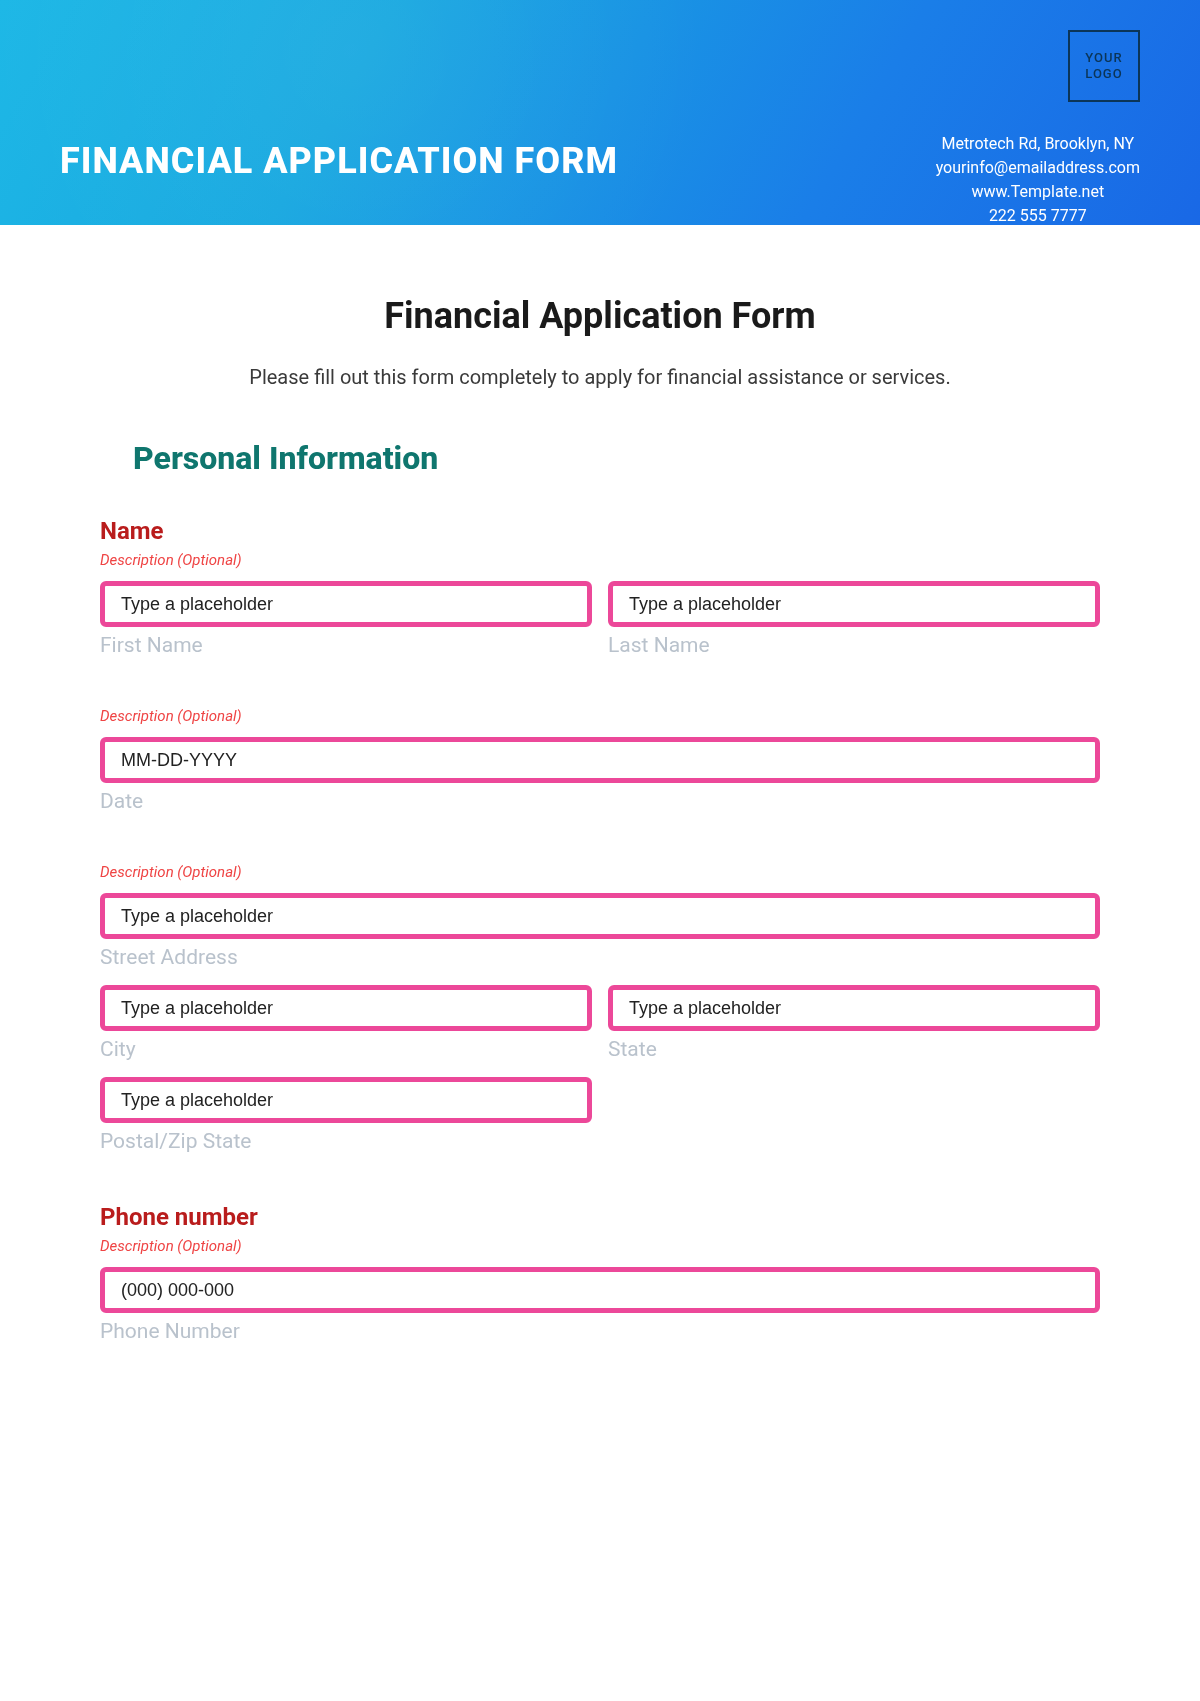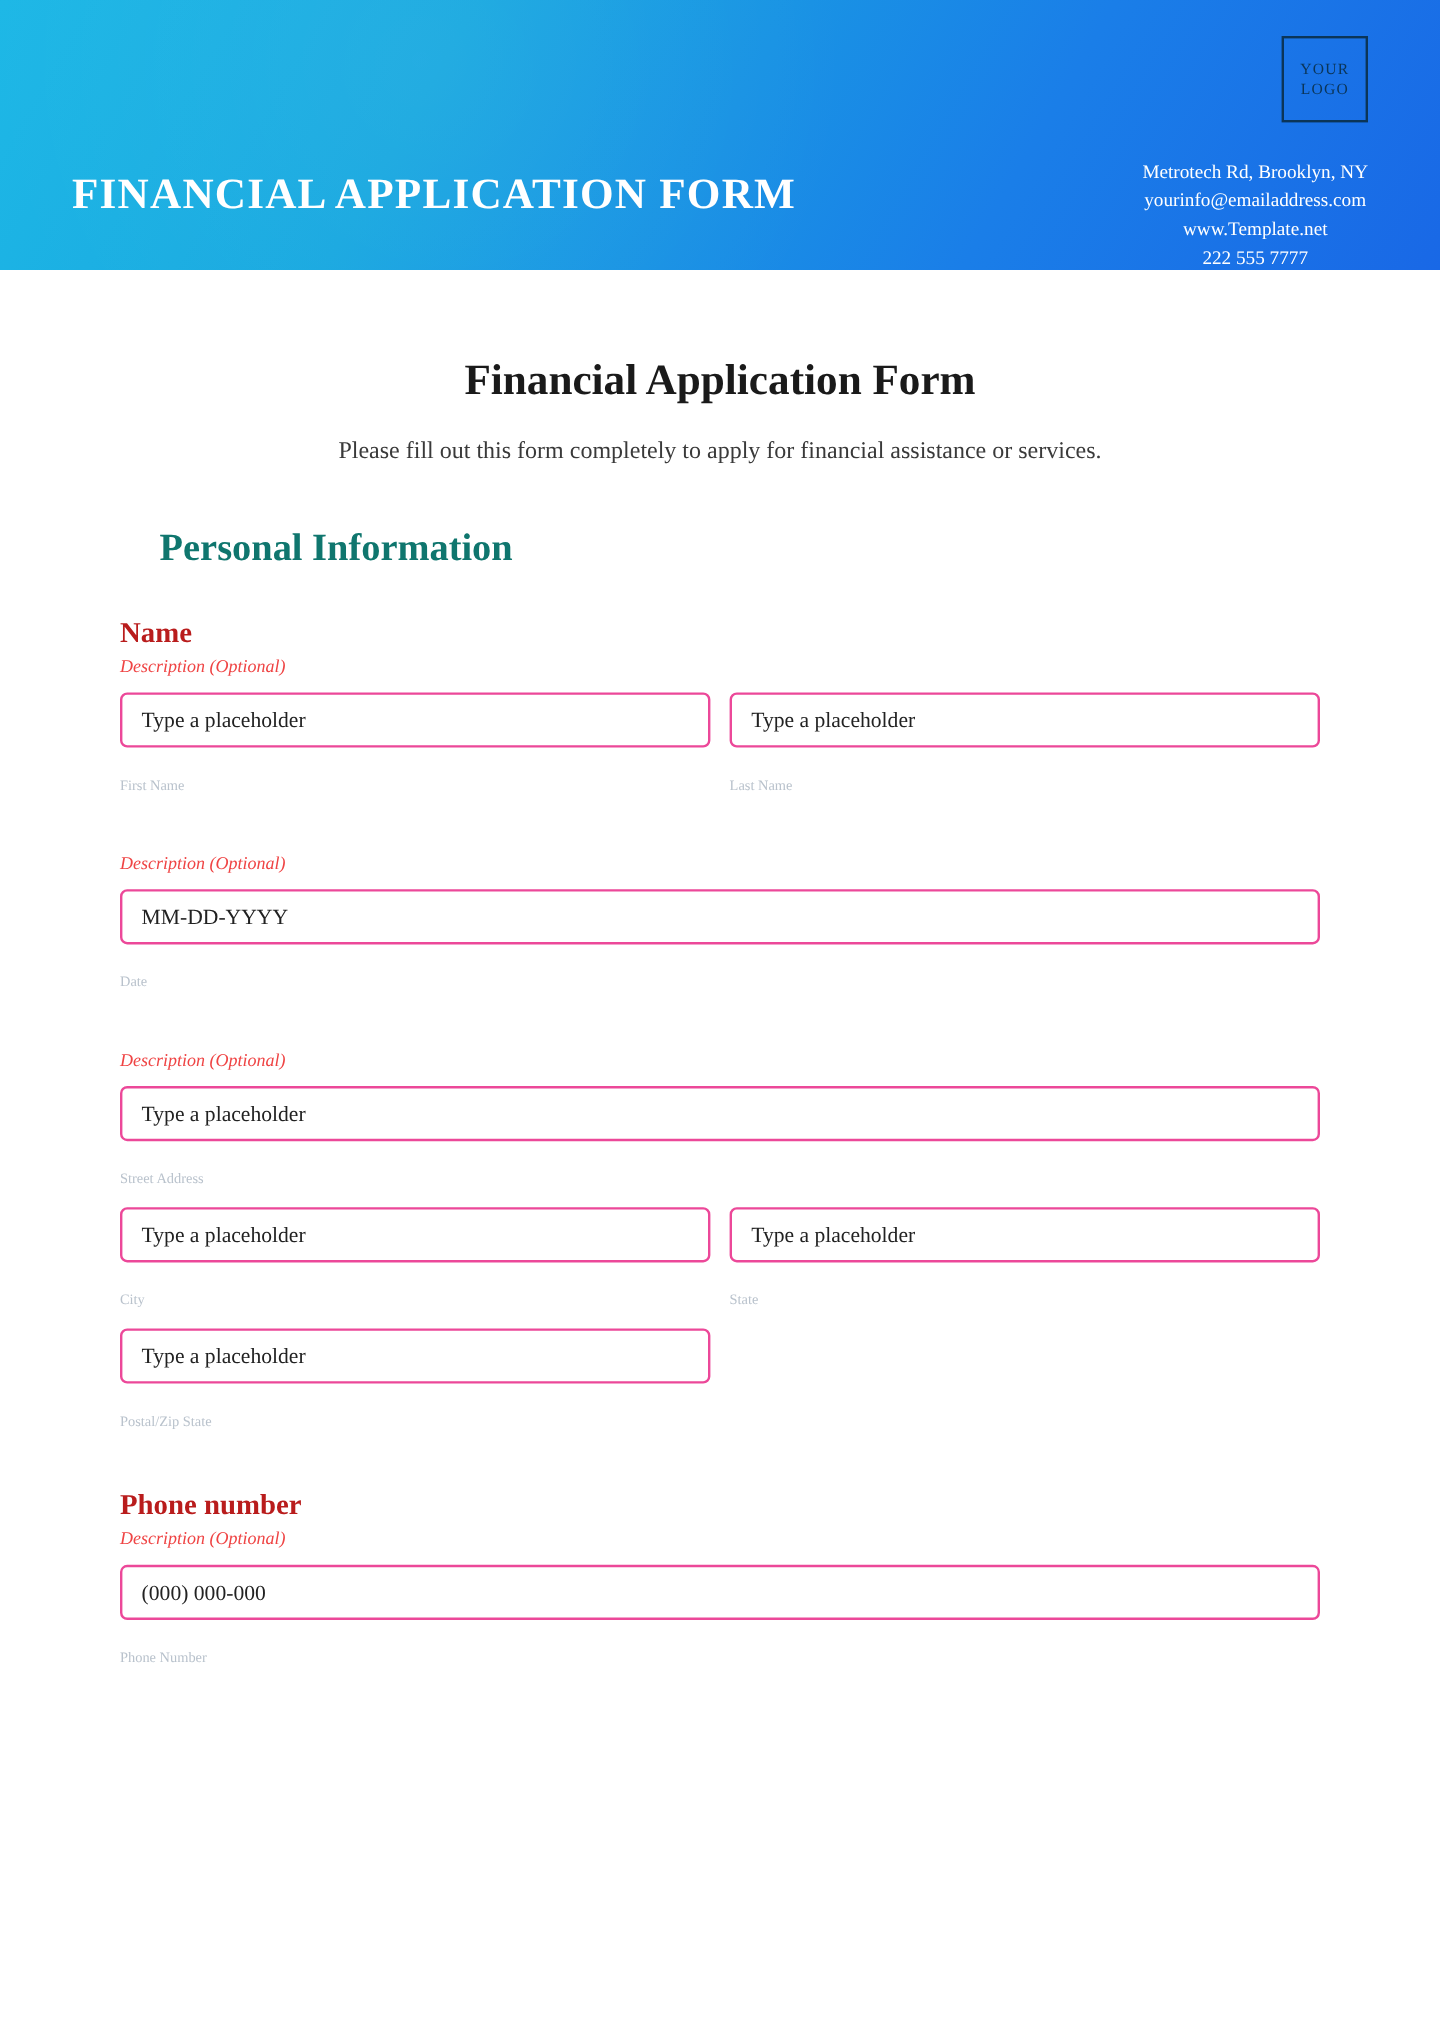--- a/index.html
+++ b/index.html
@@ -1,15 +1,15 @@
 <!DOCTYPE html>
 <html><head>
 <meta charset="utf-8">
 <style>
-  * { box-sizing: border-box; margin: 0; padding: 0; font-family: Liberation Serif, serif; }
+  * { box-sizing: border-box; margin: 0; padding: 0; }
   body {
     font-family: -apple-system, BlinkMacSystemFont, "Segoe UI", Roboto, Helvetica, Arial, sans-serif;
     background: #ffffff;
     width: 1200px;
     color: #1a1a1a;
   }
   .header {
     height: 225px;
     background: linear-gradient(120deg, #1eb8e6 0%, #18a8e0 30%, #1a7ee8 70%, #1968e6 100%);
     position: relative;
@@ -95,35 +95,35 @@
   .field-desc {
     font-size: 15px;
     font-style: italic;
     color: #ef4444;
     margin-bottom: 12px;
   }
   .row { display: flex; gap: 16px; margin-bottom: 6px; }
   .col { flex: 1; display: flex; flex-direction: column; }
   .col-half { width: calc(50% - 8px); display: flex; flex-direction: column; }
   .input {
-    border: 2px solid #ec4899;
+    border: 5px solid #ec4899;
     border-radius: 6px;
     height: 46px;
     padding: 0 16px;
     font-size: 18px;
     color: #222;
     background: #fff;
     outline: none;
     width: 100%;
   }
   .input::placeholder { color: #222; opacity: 1; }
   .sublabel {
-    font-size: 12px;
+    font-size: 21px;
     color: #b9c2cc;
-    margin-top: 24px;
+    margin-top: 6px;
   }
 </style>
 </head>
 <body>
 
 <div class="header">
   <div class="header-title">FINANCIAL APPLICATION FORM</div>
   <div class="header-right">
     <div class="logo-box">YOUR LOGO</div>
     <div class="contact-info">

